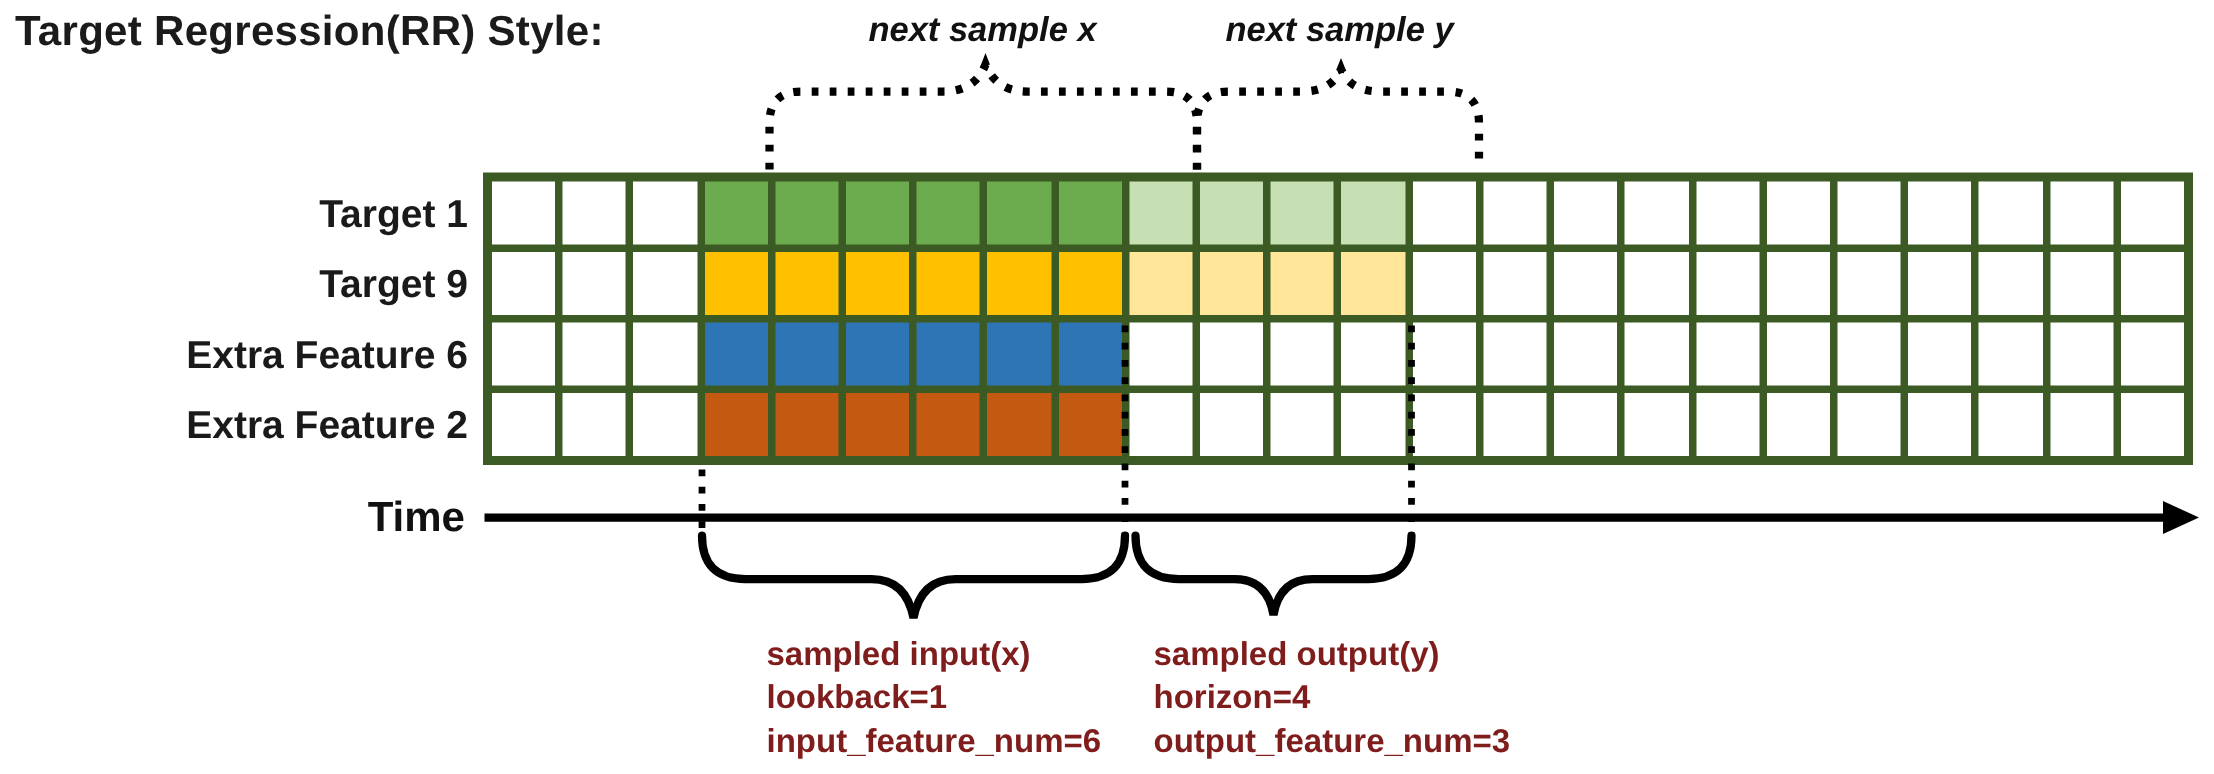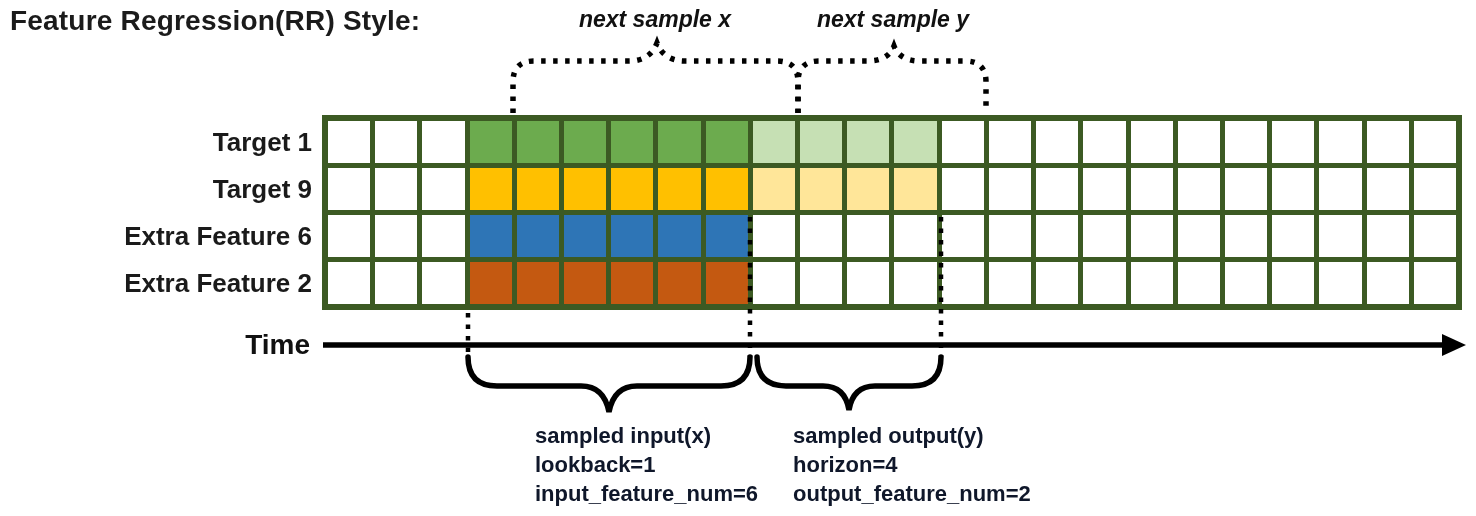--- a/index.html
+++ b/index.html
@@ -87,34 +87,33 @@
     text-align: right;
     font-size: 28px;
     font-weight: 700;
     color: #111111;
   }
   .anno {
     position: absolute;
     top: 421px;
     font-size: 22px;
     font-weight: 700;
-    color: #0f172a;
+    color: #7f1d1d;
     line-height: 29px;
     white-space: nowrap;
-    margin-left: 24px;
   }
   #anno-input  { left: 511px; }
   #anno-output { left: 769px; }
 </style>
 </head>
 <body>
 
 <div class="canvas">
 
-  <div class="title">Feature Regression(RR) Style:</div>
+  <div class="title">Target Regression(RR) Style:</div>
 
   <div class="brace-label" id="label-next-y">next sample y</div>
   <div class="brace-label" id="label-next-x">next sample x</div>
 
   <div class="row-labels">
       <div class="row-label">Target 1</div>
       <div class="row-label">Target 9</div>
       <div class="row-label">Extra Feature 6</div>
       <div class="row-label">Extra Feature 2</div>
     </div>
@@ -221,21 +220,21 @@
   <div class="time-label">Time</div>
 
   <div class="anno" id="anno-input">
     <div>sampled input(x)</div>
     <div>lookback=1</div>
     <div>input_feature_num=6</div>
   </div>
   <div class="anno" id="anno-output">
     <div>sampled output(y)</div>
     <div>horizon=4</div>
-    <div>output_feature_num=2</div>
+    <div>output_feature_num=3</div>
   </div>
 
   <svg class="overlay" viewBox="0 0 1476 516" xmlns="http://www.w3.org/2000/svg">
 
     <path d="M 513 113 L 513 82 Q 513 61 534 61 L 629 61 Q 650 61 657 43 Q 664 61 685 61 L 777 61 Q 798 61 798 82 L 798 113" fill="none" stroke="#000000" stroke-width="5.5" stroke-dasharray="4.5 7.5"></path>
 
     <path d="M 798 113 L 798 82 Q 798 61 819 61 L 868 61 Q 888 61 894 46 Q 900 61 920 61 L 965 61 Q 986 61 986 82 L 986 113" fill="none" stroke="#000000" stroke-width="5.5" stroke-dasharray="4.5 7.5"></path>
 
     <line x1="468" y1="313" x2="468" y2="357" stroke="#000000" stroke-width="4.5" stroke-dasharray="4.5 7"></line>
     <line x1="750" y1="217" x2="750" y2="357" stroke="#000000" stroke-width="4.5" stroke-dasharray="4.5 7"></line>

